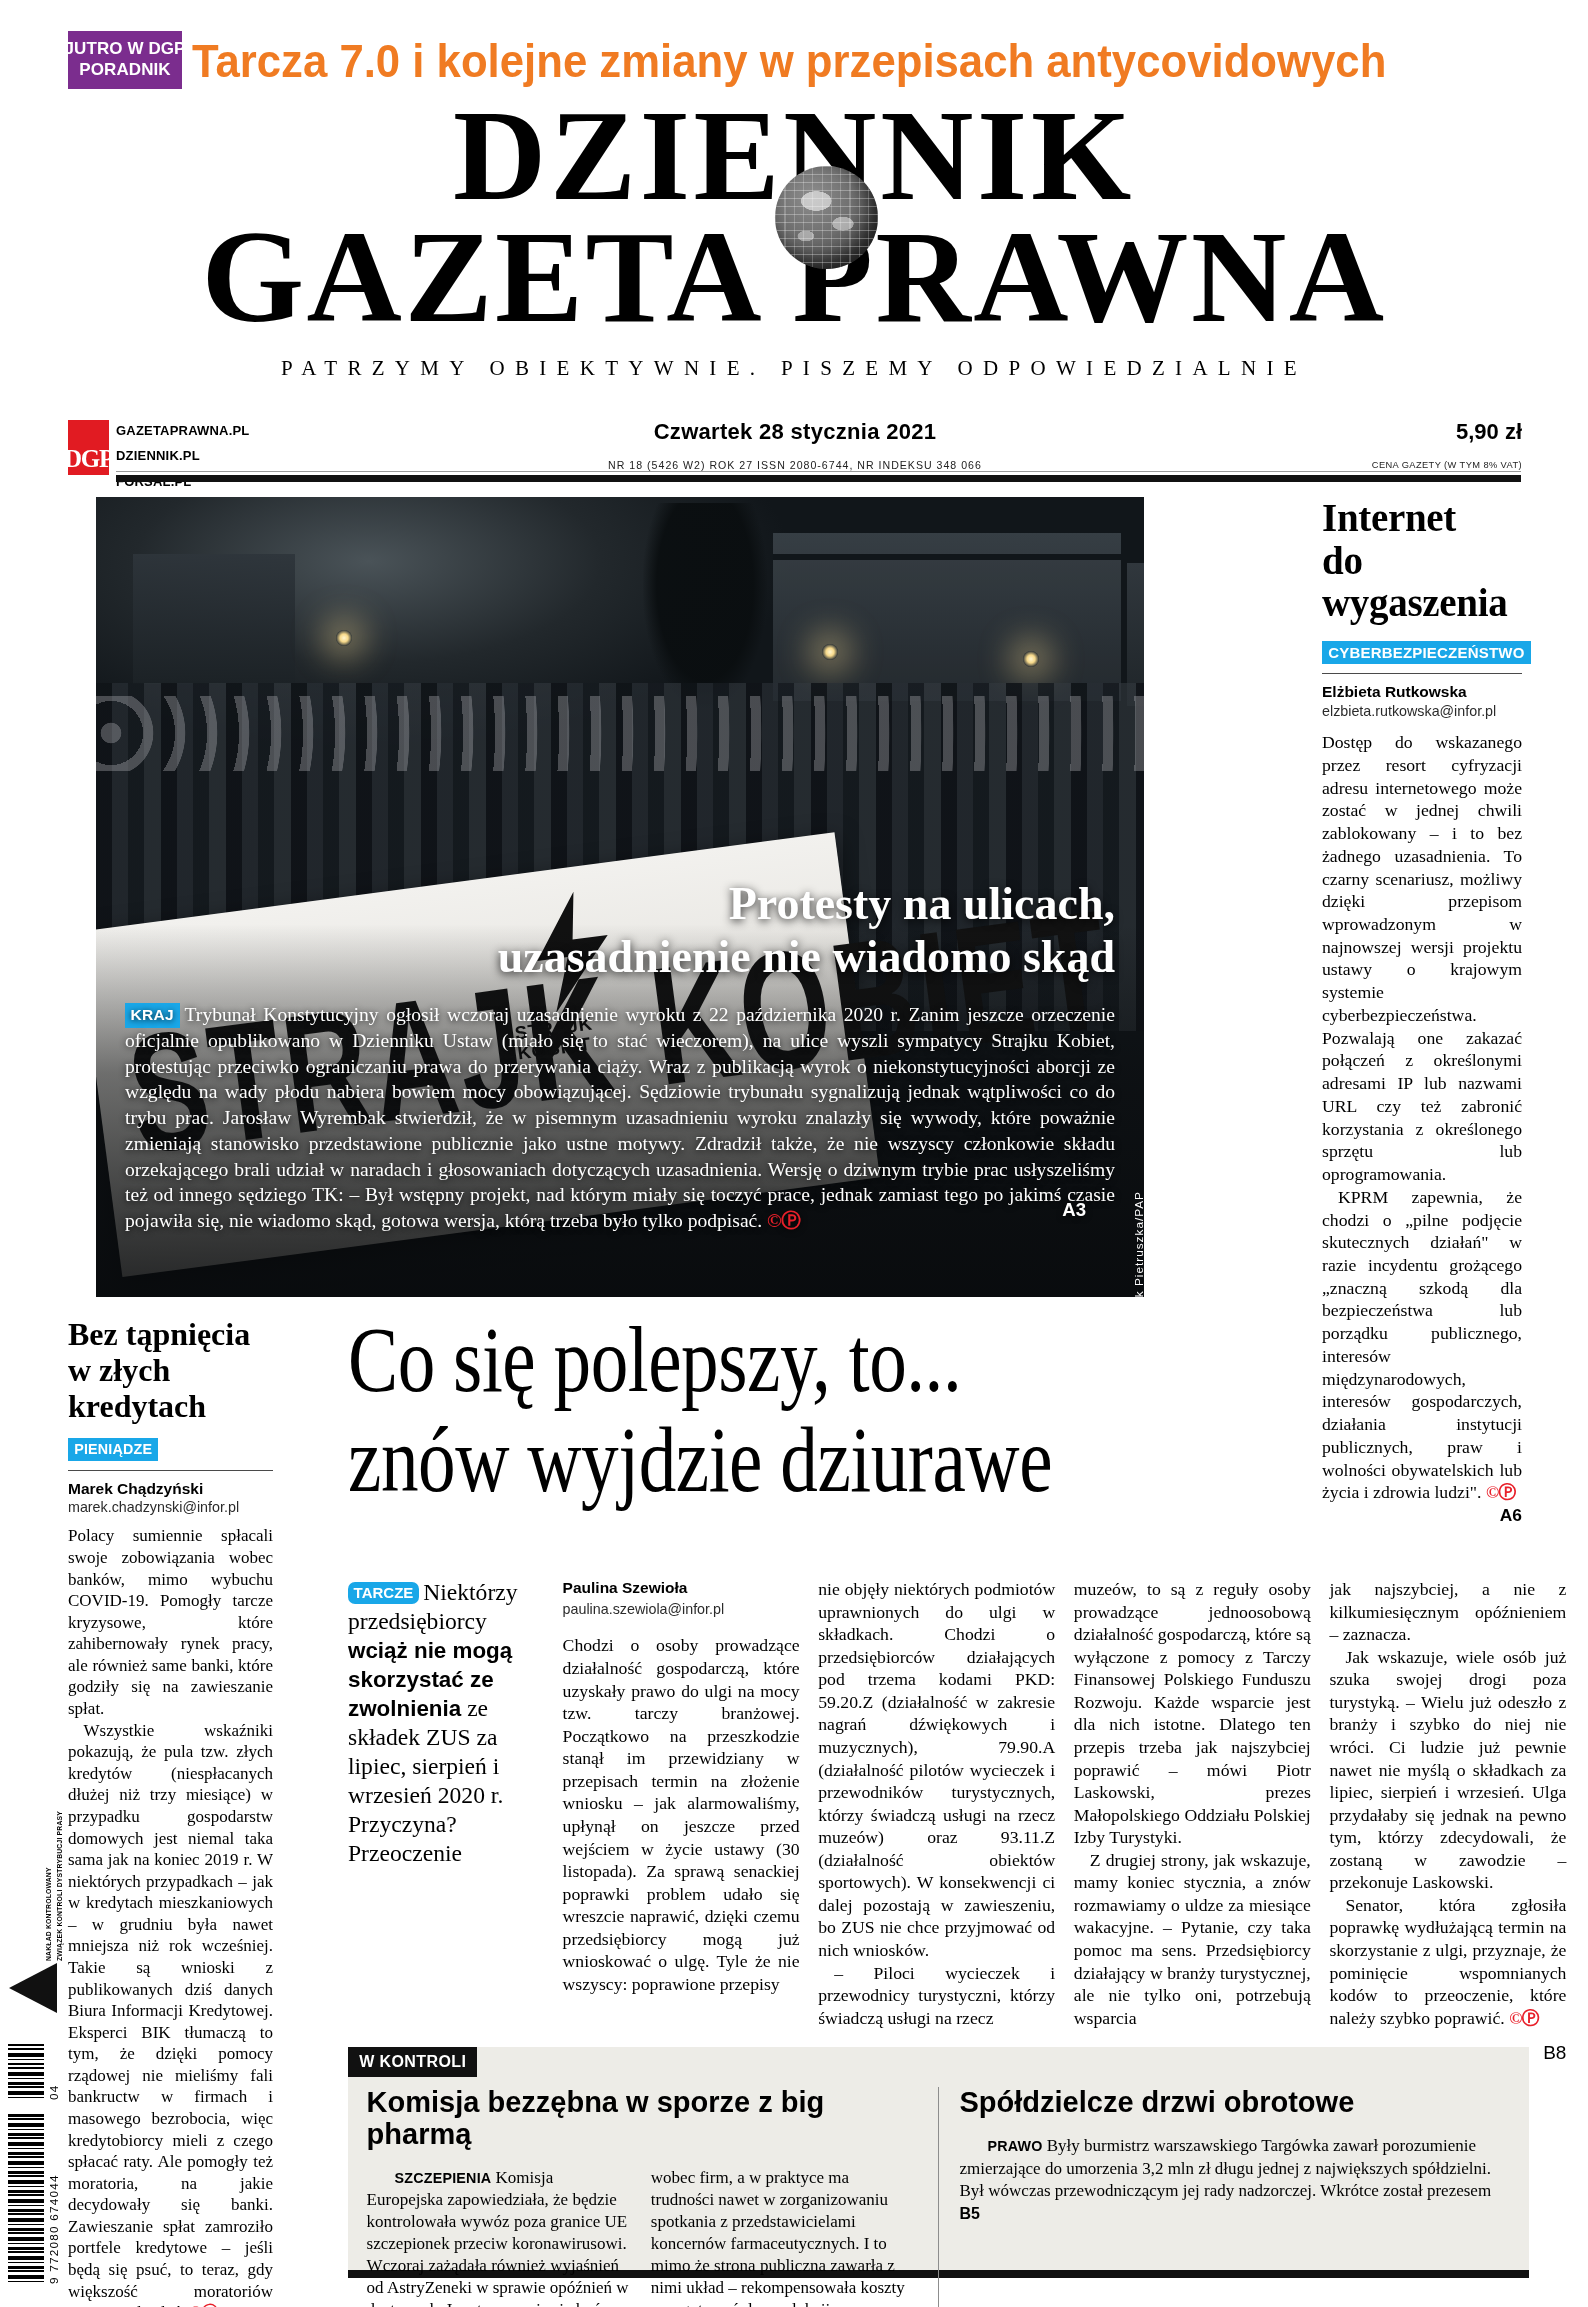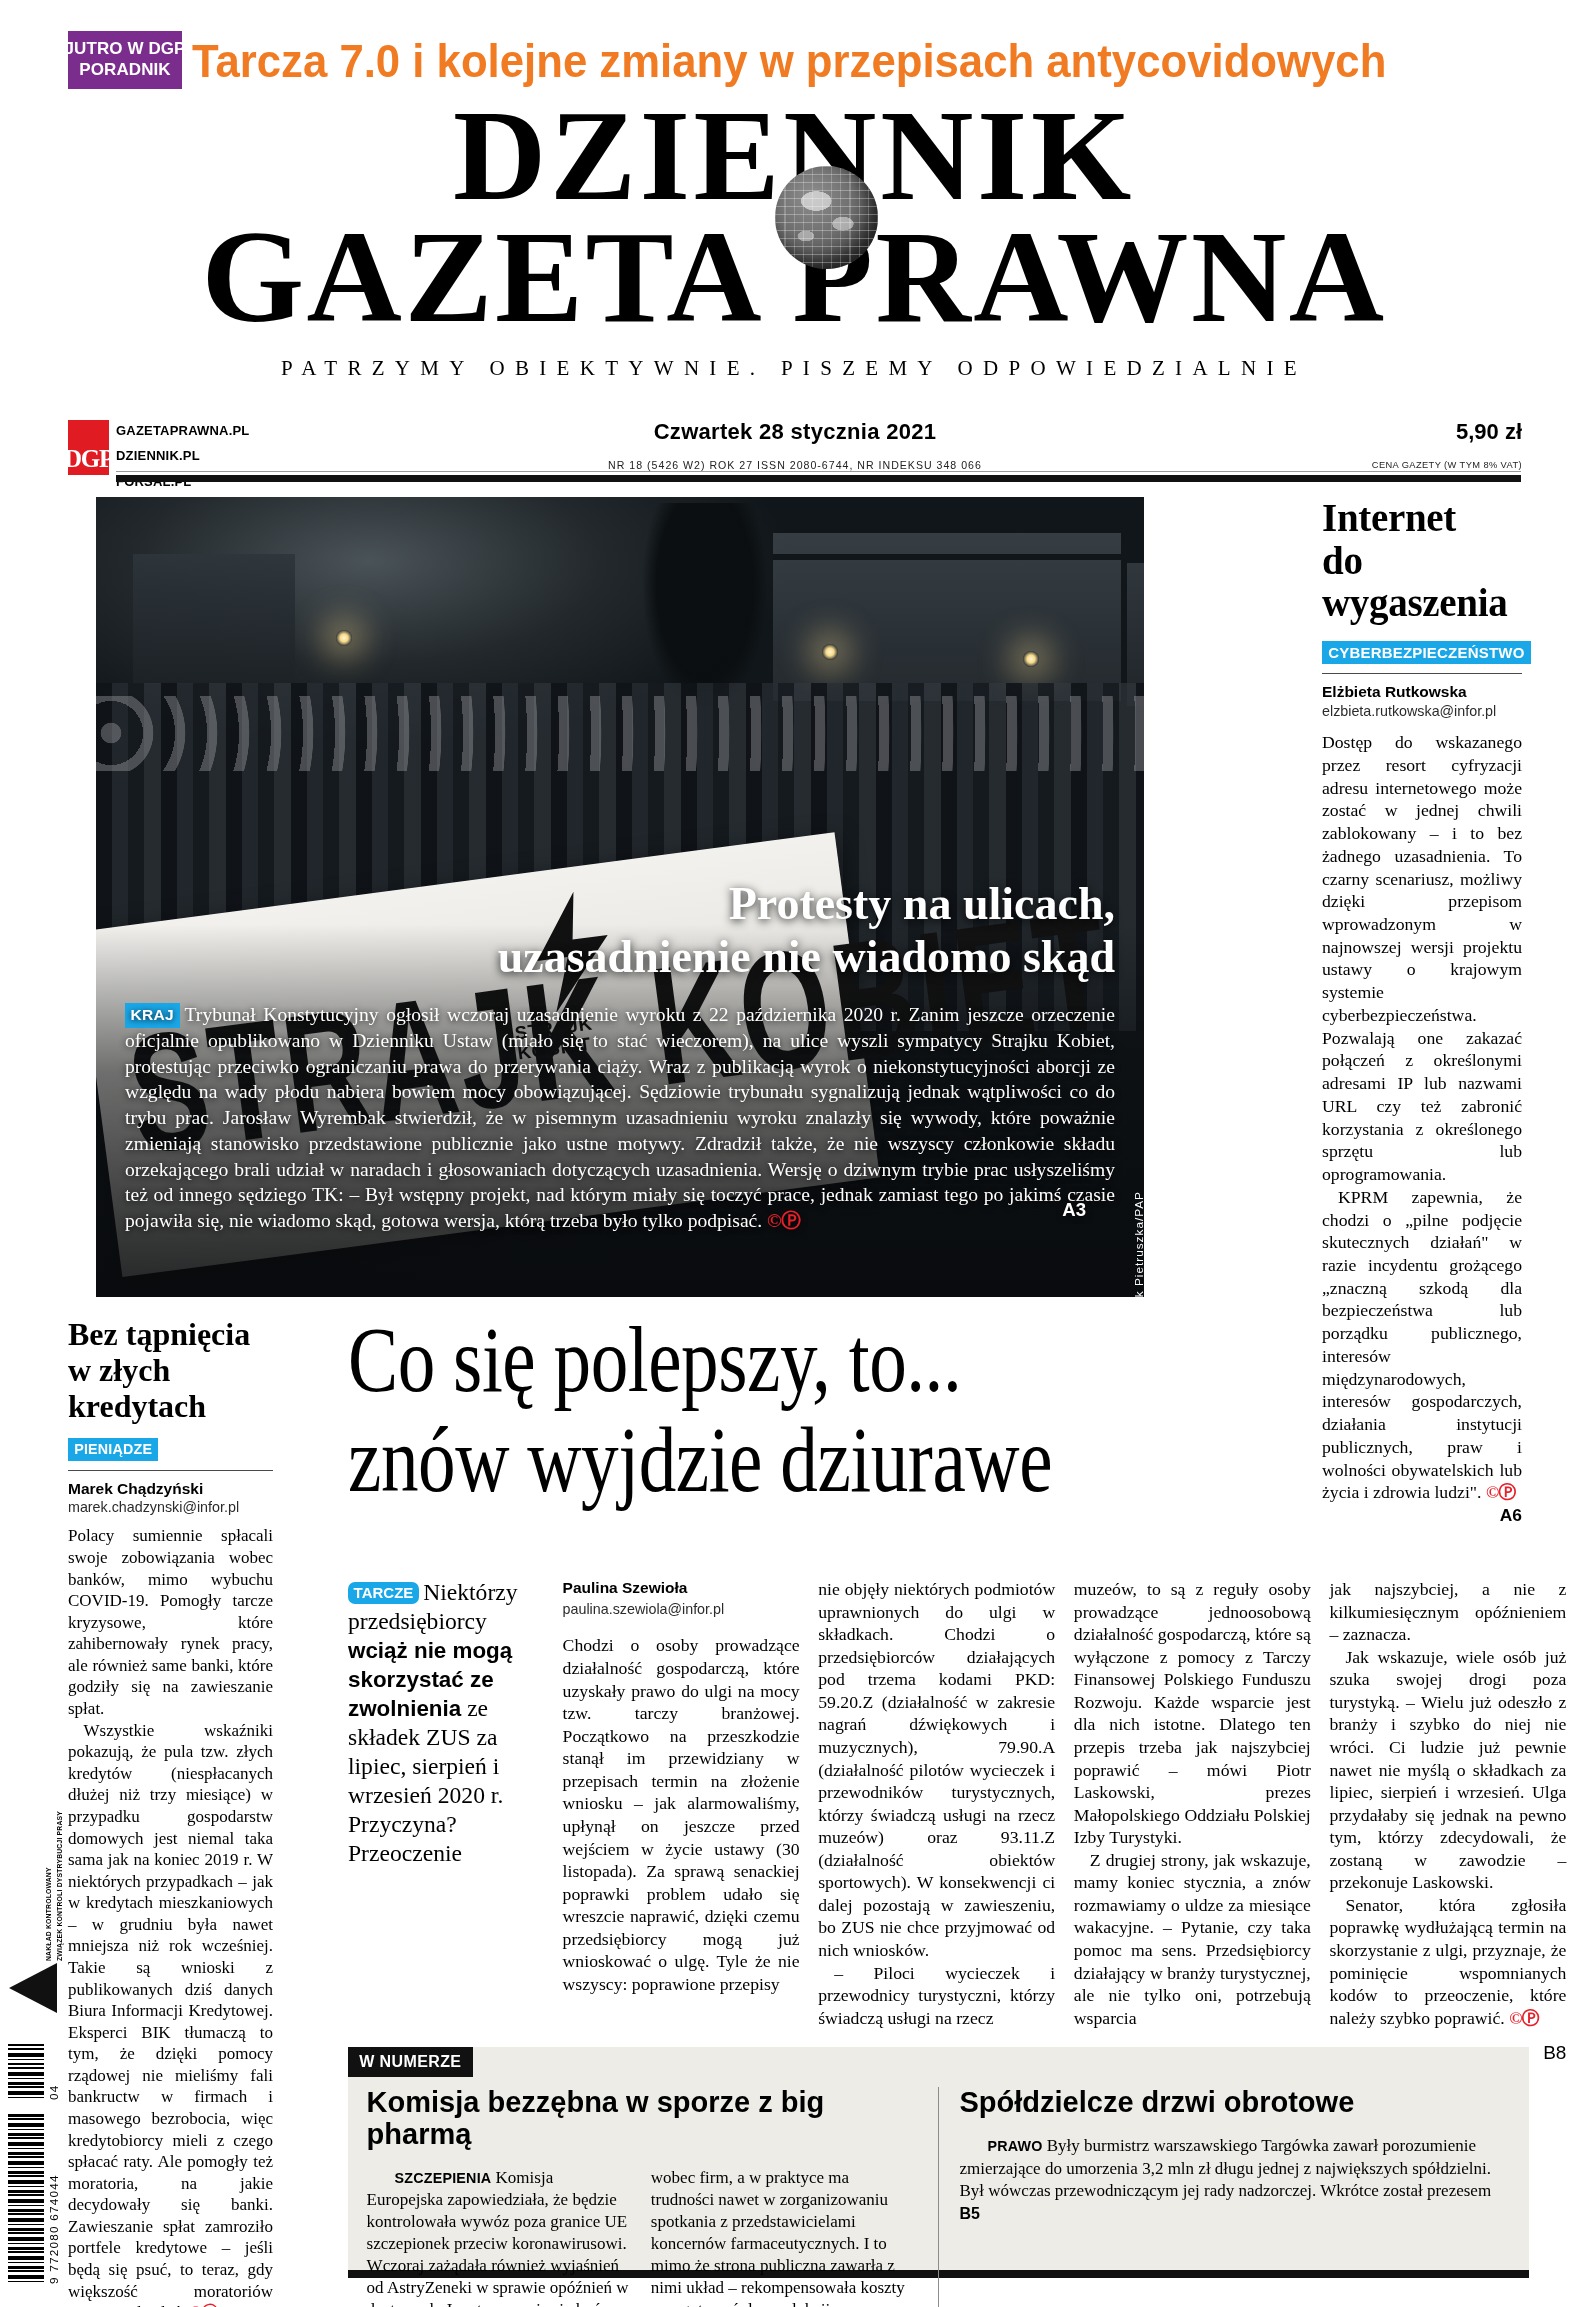--- a/index.html
+++ b/index.html
@@ -543,21 +543,21 @@
     <p>Jak wskazuje, wiele osób już szuka swojej drogi poza turystyką. – Wielu już odeszło z branży i szybko do niej nie wróci. Ci ludzie już pewnie nawet nie myślą o składkach za lipiec, sierpień i wrzesień. Ulga przydałaby się jednak na pewno tym, którzy zdecydowali, że zostaną w zawodzie – przekonuje Laskowski.</p>
     <p><span>Senator, która zgłosiła poprawkę wydłużającą termin na skorzystanie z ulgi, przyznaje, że pominięcie wspomnianych kodów to przeoczenie, które należy szybko poprawić.</span>
       <span class="cp-mark">©Ⓟ</span>
       <span class="art-page" style="float:right">B8</span>
     </p>
   </div>
 
 </div>
 
 <div class="numerze">
-  <div class="numerze-badge">W NUMERZE</div>
+  <div class="numerze-badge">W KONTROLI</div>
   <div class="numerze-grid">
 
     <div class="nz-left">
       <div class="nz-title">Komisja bezzębna w sporze z big pharmą</div>
       <div class="nz-cols">
         <div class="nz-body">
           <span class="nz-kicker">SZCZEPIENIA</span>
           <span>Komisja Europejska zapowiedziała, że będzie kontrolowała wywóz poza granice UE szczepionek przeciw koronawirusowi. Wczoraj zażądała również wyjaśnień od AstryZeneki w sprawie opóźnień w dostawach. I na tym presja się kończy. Bo Bruksela jest bezzębna</span>
         </div>
         <div class="nz-body">

